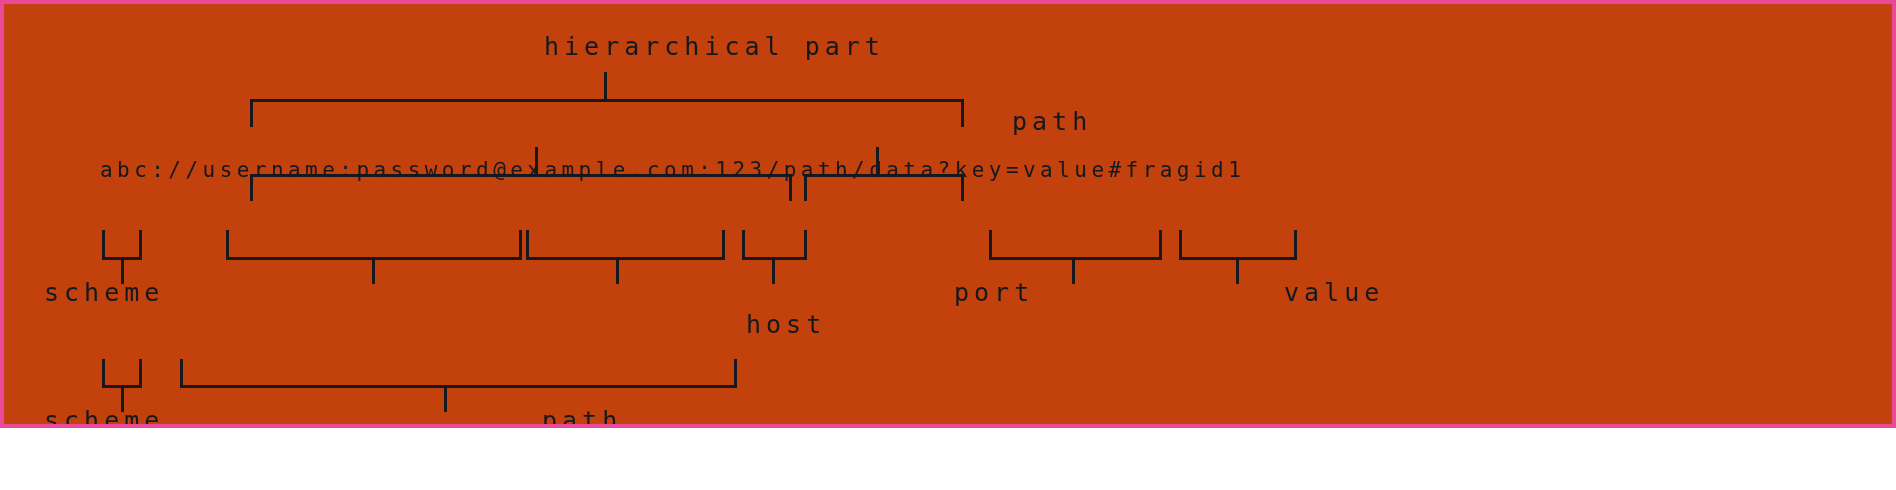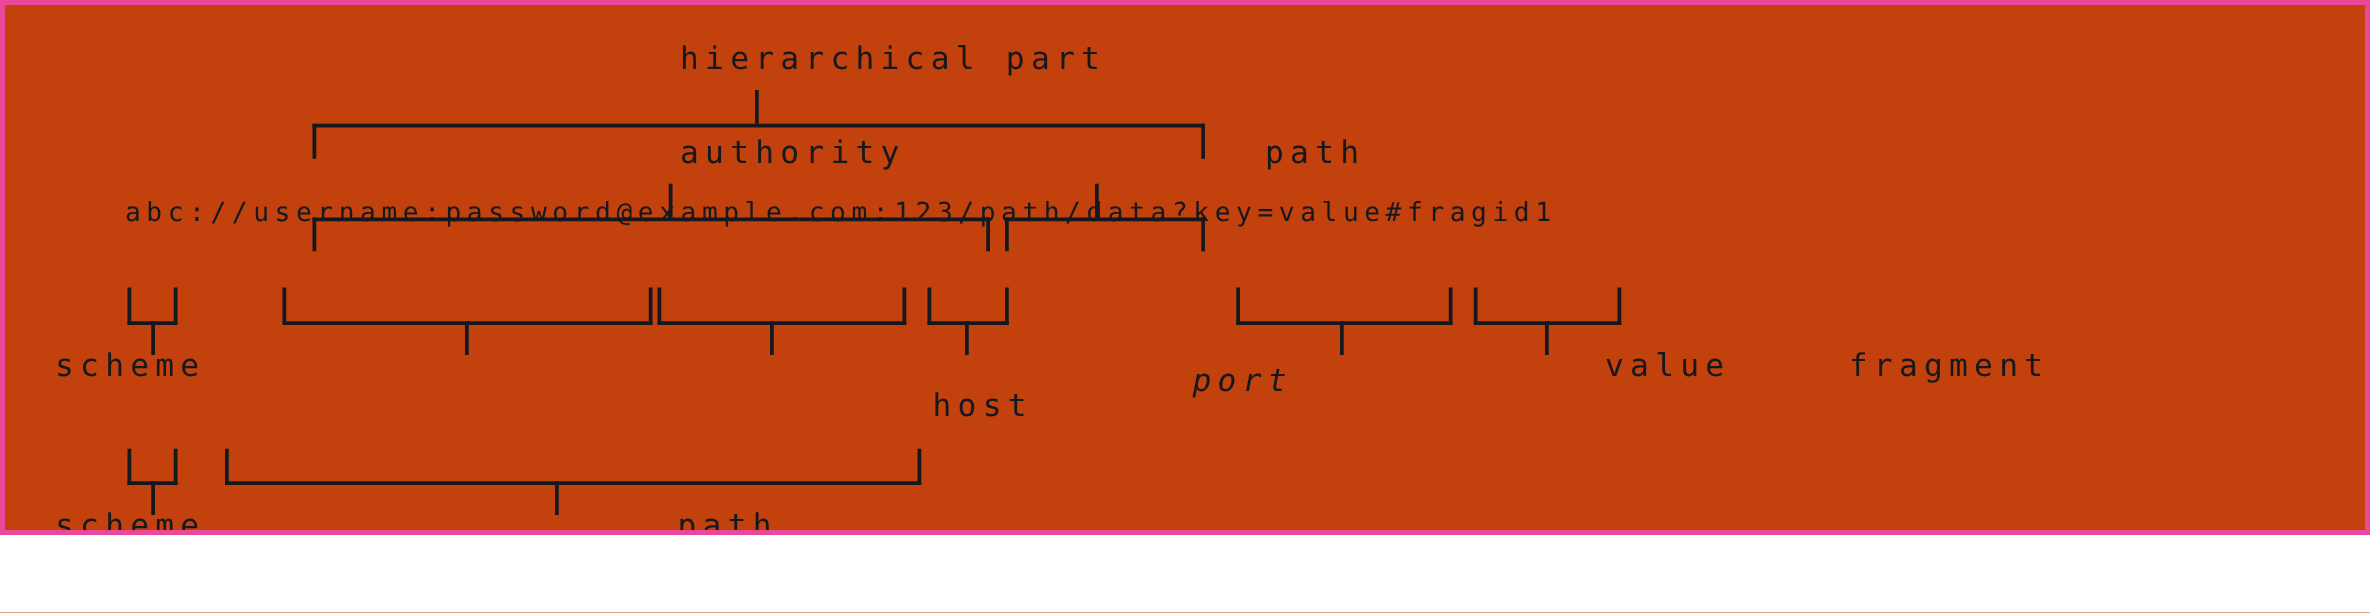--- a/index.html
+++ b/index.html
@@ -53,21 +53,20 @@
 <div id="canvas">
 
   <div class="txt lbl-top" style="top:30px;left:540px;">hierarchical part</div>
 
   <div class="vline" style="left:600px;top:68px;height:27px;"></div>
 
   <div class="hline" style="left:246px;top:95px;width:714px;"></div>
   <div class="vline" style="left:246px;top:95px;height:28px;"></div>
   <div class="vline" style="left:957px;top:95px;height:28px;"></div>
 
-  <div class="txt lbl-top" style="top:105px;left:540px;">authority</div>
 
   <div class="txt lbl-top" style="top:105px;left:1008px;">path</div>
 
   <div class="vline" style="left:531px;top:143px;height:27px;"></div>
   <div class="vline" style="left:872px;top:143px;height:27px;"></div>
 
   <div class="hline" style="left:246px;top:170px;width:542px;"></div>
   <div class="vline" style="left:246px;top:170px;height:27px;"></div>
   <div class="vline" style="left:785px;top:170px;height:27px;"></div>
 
@@ -105,25 +104,24 @@
   <div class="vline" style="left:1175px;top:226px;height:29px;"></div>
   <div class="hline" style="left:1175px;top:253px;width:118px;"></div>
   <div class="vline" style="left:1290px;top:226px;height:29px;"></div>
   <div class="vline" style="left:1232px;top:253px;height:27px;"></div>
 
   <div class="txt lbl" style="top:276px;left:40px;">scheme</div>
 
 
   <div class="txt lbl" style="top:276px;left:742px;margin-top:32px;">host</div>
 
-  <div class="txt lbl" style="top:288px;left:950px;font-style:italic;">port</div>
+  <div class="txt lbl" style="top:276px;left:950px;">port</div>
 
   <div class="txt lbl" style="top:276px;left:1280px;">value</div>
 
-  <div class="txt lbl" style="top:276px;left:1475px;">fragment</div>
 
 
   <div class="vline" style="left:98px;top:355px;height:29px;"></div>
   <div class="hline" style="left:98px;top:381px;width:40px;"></div>
   <div class="vline" style="left:135px;top:355px;height:29px;"></div>
   <div class="vline" style="left:117px;top:381px;height:27px;"></div>
 
   <div class="vline" style="left:176px;top:355px;height:29px;"></div>
   <div class="hline" style="left:176px;top:381px;width:557px;"></div>
   <div class="vline" style="left:730px;top:355px;height:29px;"></div>

